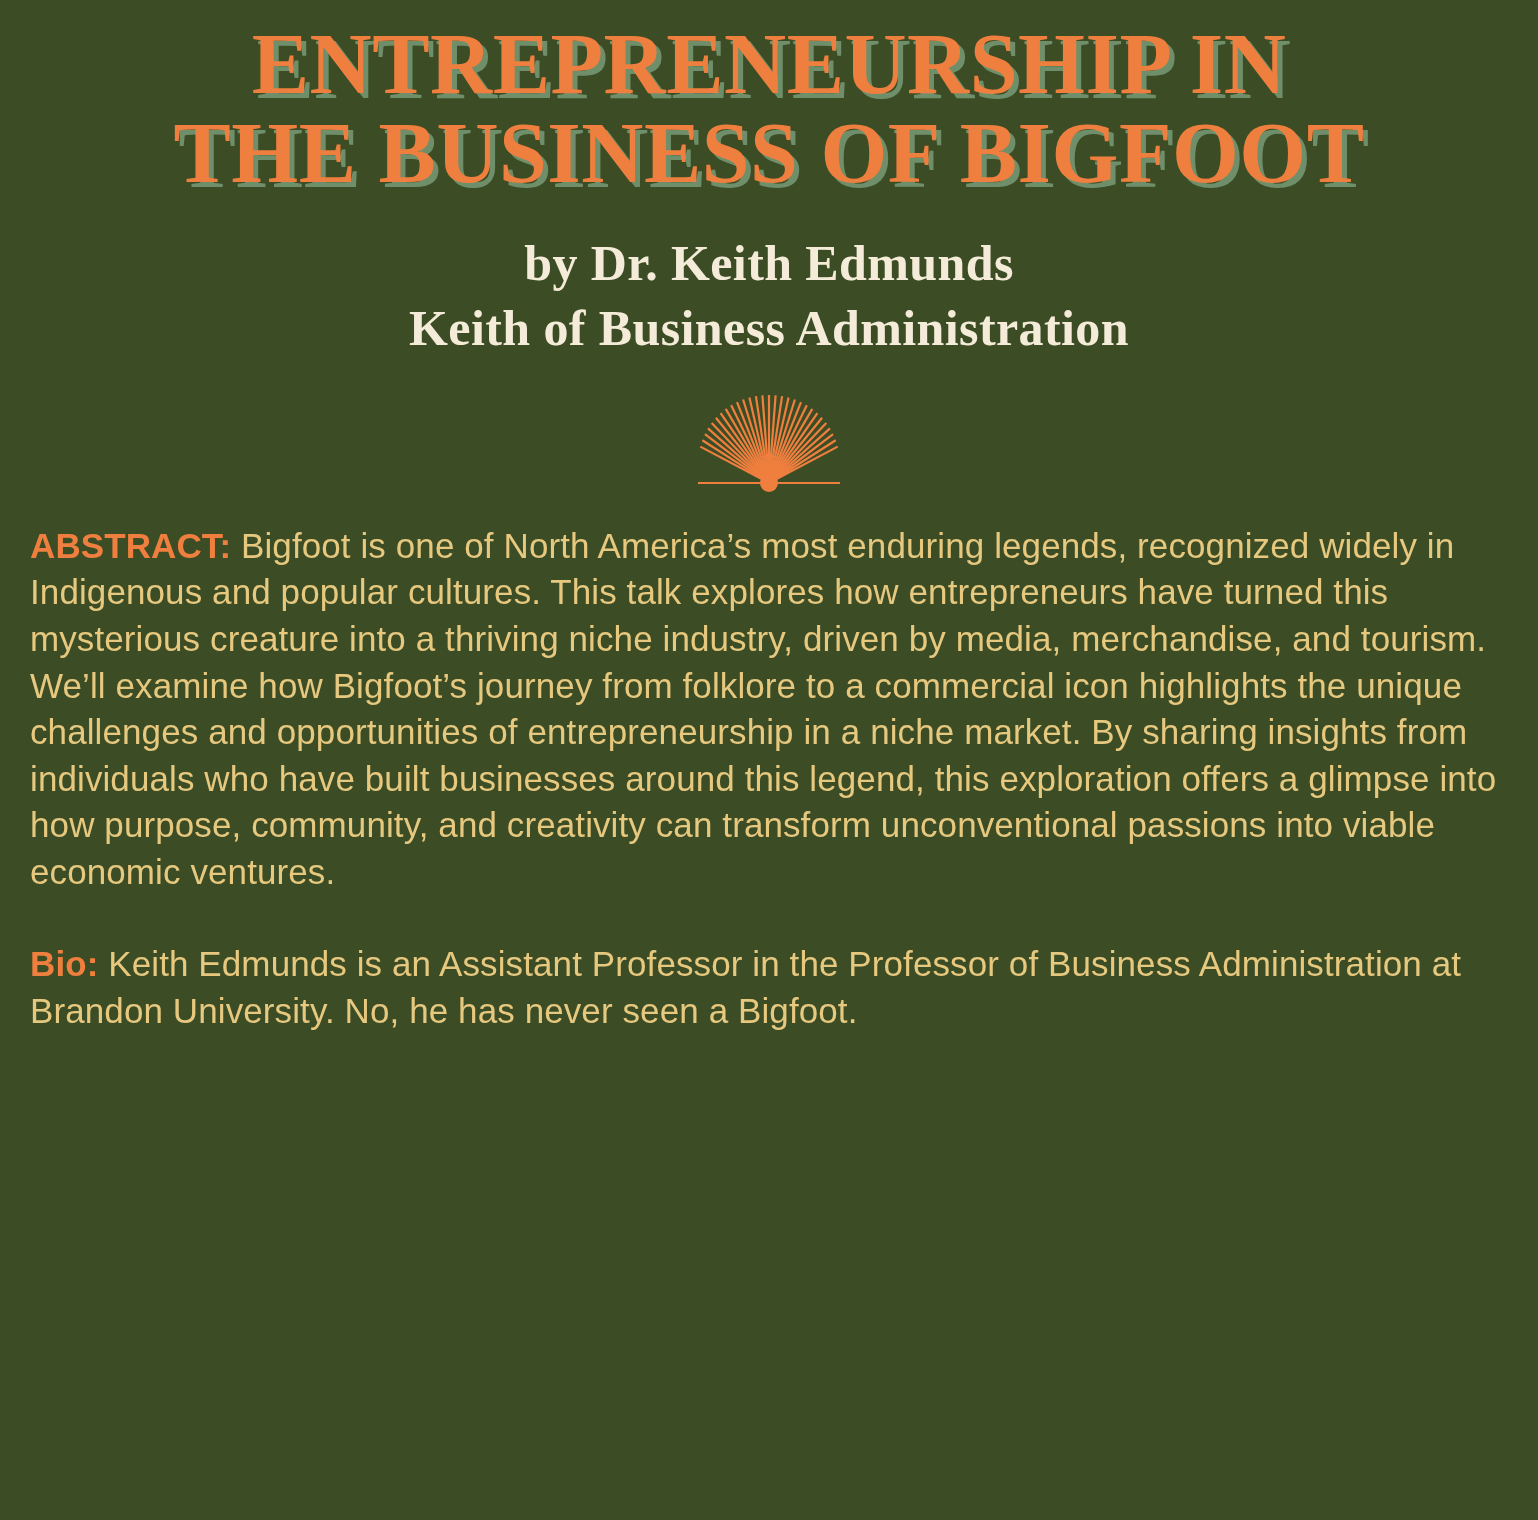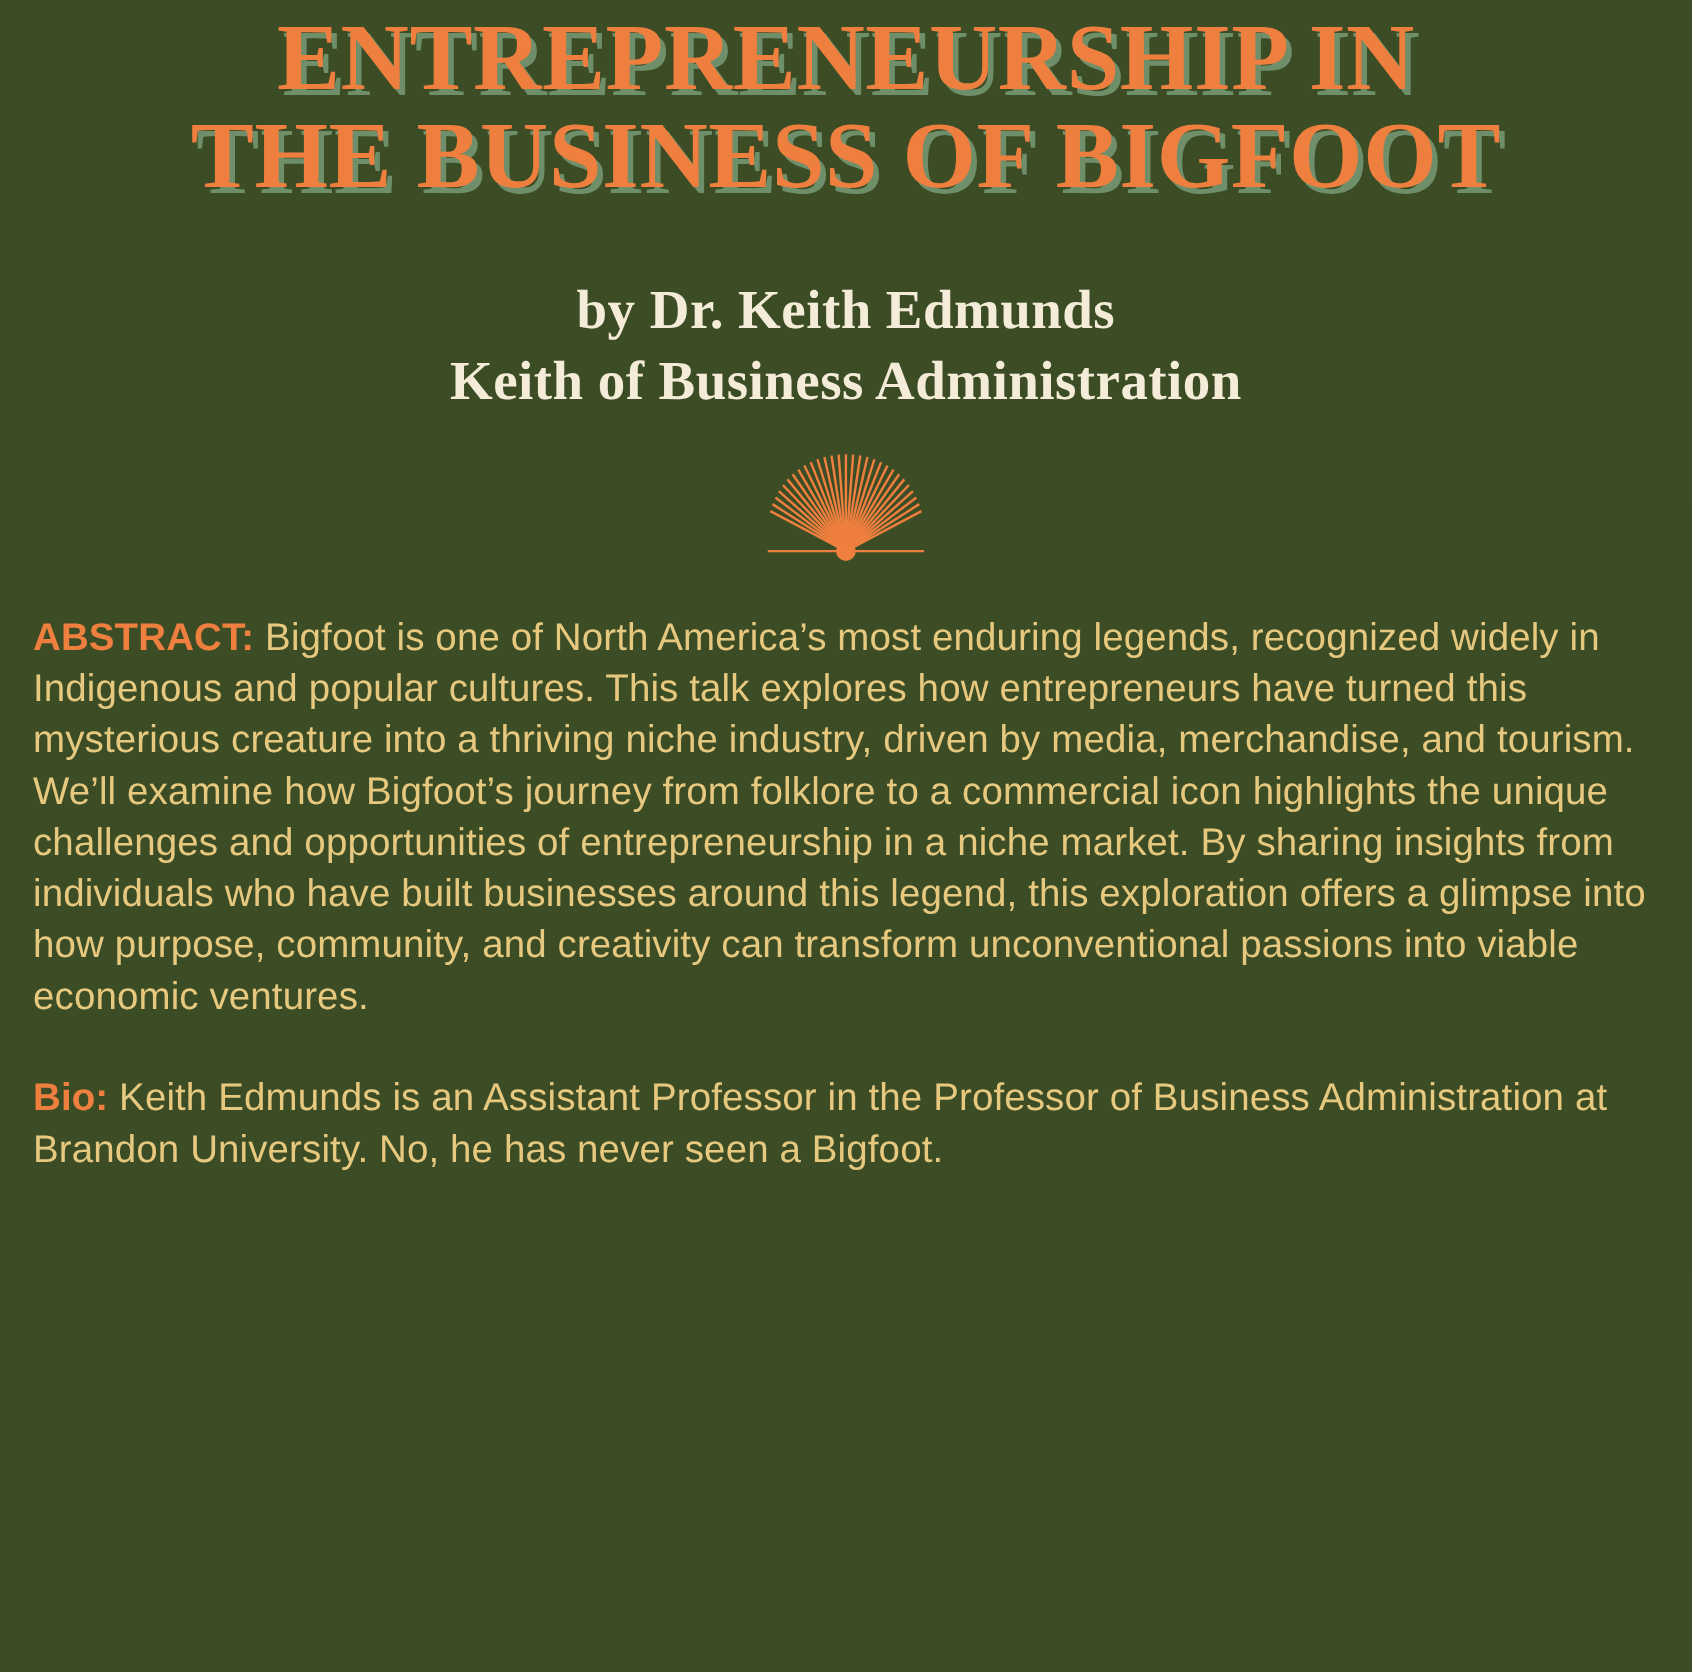--- a/index.html
+++ b/index.html
@@ -14,52 +14,52 @@
     overflow: hidden;
   }
   .poster {
     position: relative;
     width: 1538px;
     height: 1520px;
     box-sizing: border-box;
     padding: 0;
   }
   .title-block {
-    padding-top: 8px;
+    padding-top: 20px;
     text-align: center;
   }
   .title-line {
     font-family: "Liberation Serif", serif;
     font-weight: bold;
     color: #ef7f3e;
     font-size: 86px;
     line-height: 1.04;
     letter-spacing: 0.5px;
     text-shadow: 5px 5px 0 #6f8f6b;
     white-space: nowrap;
   }
   .byline-block {
     text-align: center;
-    margin-top: 62px;
+    margin-top: 32px;
   }
   .byline {
     font-family: "Liberation Serif", serif;
     font-weight: bold;
     color: #f4ecd8;
     font-size: 50px;
     line-height: 1.3;
     letter-spacing: 0.4px;
   }
   .sunburst-wrap {
     display: flex;
     justify-content: center;
     margin-top: 26px;
   }
   .body-block {
-    margin-top: 42px;
+    margin-top: 26px;
     padding: 0 30px 0 30px;
   }
   .para {
     color: #e7c87f;
     font-size: 35px;
     line-height: 1.33;
     letter-spacing: 0.1px;
     margin: 0;
   }
   .para + .para {

